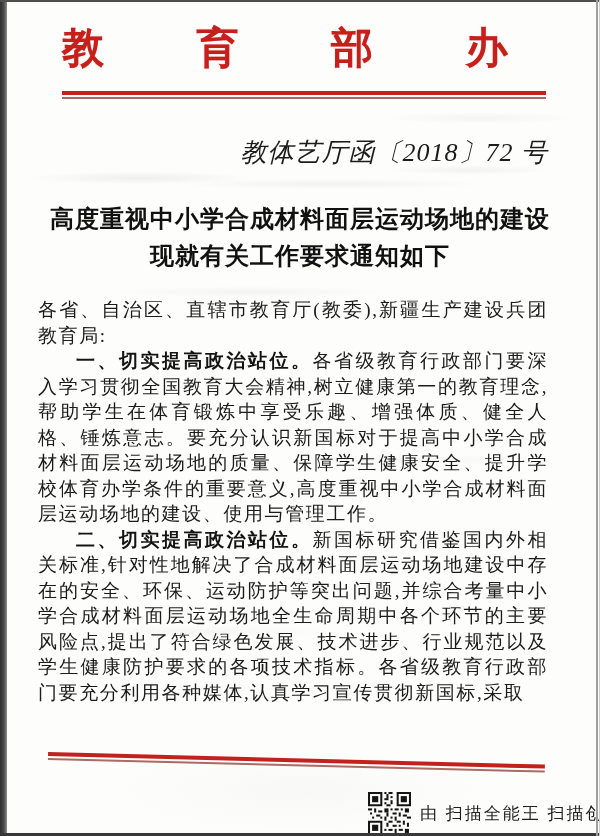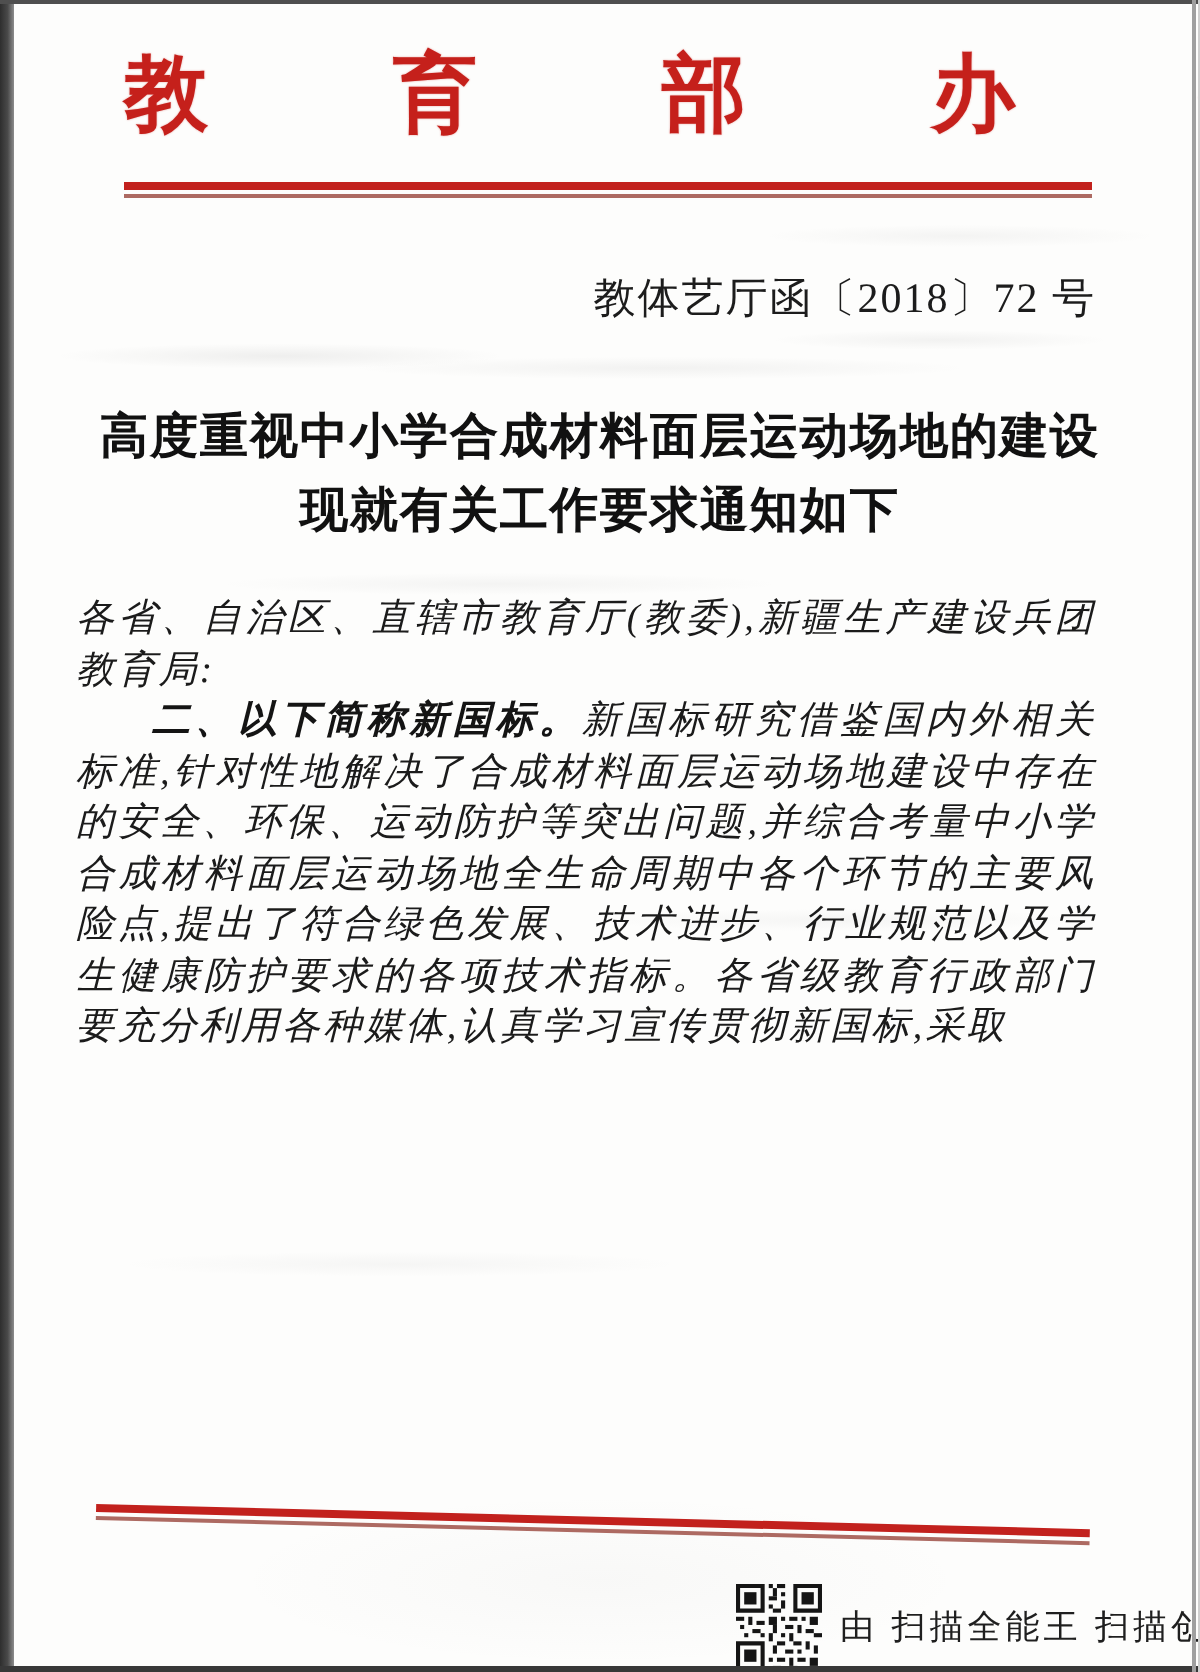--- a/index.html
+++ b/index.html
@@ -33,33 +33,33 @@
     text-shadow:0 0 1px rgba(197,32,27,.45);
   }
   .rule{position:absolute;left:62px;width:484px;}
   .rule-top{top:91px;}
   .rule-thick{height:4px;background:#c2211d;}
   .rule-gap{height:2px;}
   .rule-thin{height:2px;background:#ad6a62;}
   .rule-bottom{left:48px;top:752px;width:497px;transform:rotate(1.45deg);transform-origin:left center;}
   .doc-number{
     position:absolute;top:135px;right:52px;margin:0;
-    font-size:21px;color:#1c1c1c;letter-spacing:1px;white-space:nowrap;
+    font-size:26px;color:#1c1c1c;letter-spacing:1px;white-space:nowrap;font-style:italic;
   }
   .doc-title{
     position:absolute;top:201px;left:30px;right:30px;margin:0;
     text-align:center;font-size:24px;line-height:37px;font-weight:bold;
     color:#111;letter-spacing:1px;
   }
   .body{
     position:absolute;top:297px;left:38px;width:510px;
     font-size:19px;line-height:25.5px;letter-spacing:1.6px;
     color:#1b1b1b;text-align:justify;
   }
-  .body p{margin:0;font-style:italic;}
+  .body p{margin:0;}
   .indent{text-indent:2em;}
   .lead{font-family:"Liberation Sans","DejaVu Sans",sans-serif;font-weight:bold;color:#141414;}
   .scan-footer{
     position:absolute;left:368px;top:791px;height:44px;
     display:flex;align-items:center;gap:9px;
   }
   .qr{width:43px;height:43px;display:block;}
   .scan-note{
     font-family:"Liberation Sans","DejaVu Sans",sans-serif;
     font-size:17px;font-weight:500;color:#1f1f1f;letter-spacing:2px;white-space:nowrap;
@@ -83,21 +83,24 @@
   <p class="doc-number">教体艺厅函〔2018〕72 号</p>
 
   <h2 class="doc-title">
     <span>高度重视中小学合成材料面层运动场地的建设</span><br>
     <span>现就有关工作要求通知如下</span>
   </h2>
 
   <main class="body">
     <p>各省、自治区、直辖市教育厅(教委),新疆生产建设兵团教育局:</p>
     <p class="indent">
-      <b class="lead">二、以下简称新国标。</b><span>新国标研究借鉴国内外相关标准,针对性地解决了合成材料面层运动场地建设中存在的安全、环保、运动防护等突出问题,并综合考量中小学合成材料面层运动场地全生命周期中各个环节的主要风险点,提出了符合绿色发展、技术进步、行业规范以及学生健康防护要求的各项技术指标。各省级教育行政部门要充分利用各种媒体,认真学习宣传贯彻新国标,采取</span>
+      <b class="lead">一、切实提高政治站位。</b><span>各省级教育行政部门要深入学习贯彻全国教育大会精神,树立健康第一的教育理念,帮助学生在体育锻炼中享受乐趣、增强体质、健全人格、锤炼意志。要充分认识新国标对于提高中小学合成材料面层运动场地的质量、保障学生健康安全、提升学校体育办学条件的重要意义,高度重视中小学合成材料面层运动场地的建设、使用与管理工作。</span>
+    </p>
+    <p class="indent">
+      <b class="lead">二、切实提高政治站位。</b><span>新国标研究借鉴国内外相关标准,针对性地解决了合成材料面层运动场地建设中存在的安全、环保、运动防护等突出问题,并综合考量中小学合成材料面层运动场地全生命周期中各个环节的主要风险点,提出了符合绿色发展、技术进步、行业规范以及学生健康防护要求的各项技术指标。各省级教育行政部门要充分利用各种媒体,认真学习宣传贯彻新国标,采取</span>
     </p>
   </main>
 
   <div class="rule rule-bottom">
     <div class="rule-thick"></div>
     <div class="rule-gap"></div>
     <div class="rule-thin"></div>
   </div>
 
   <footer class="scan-footer">

